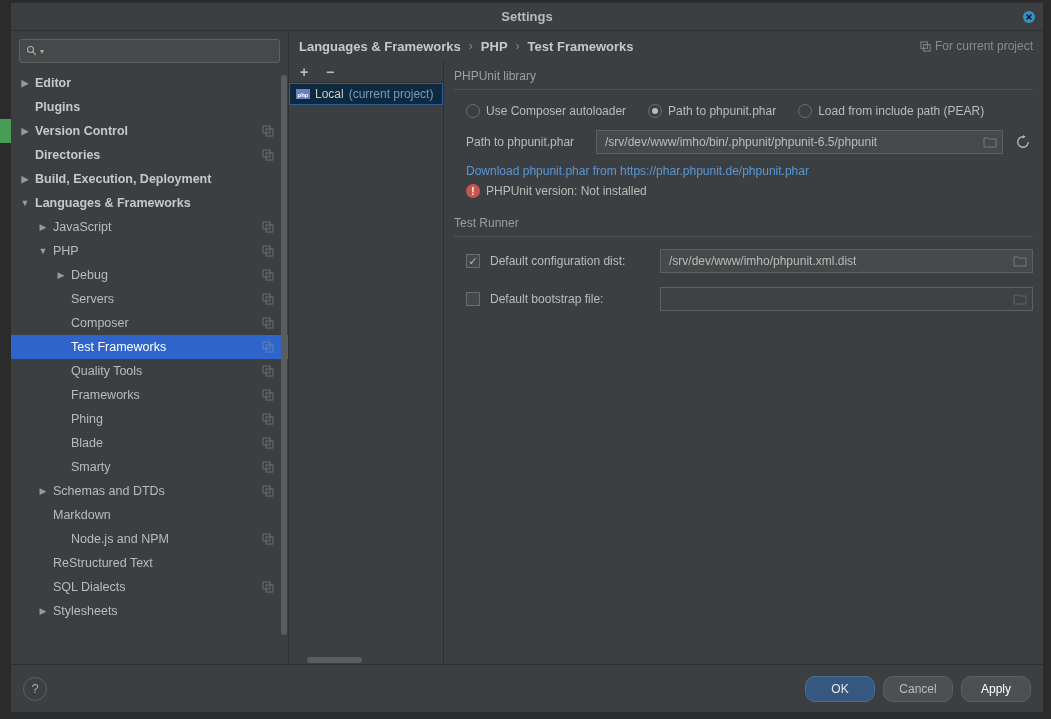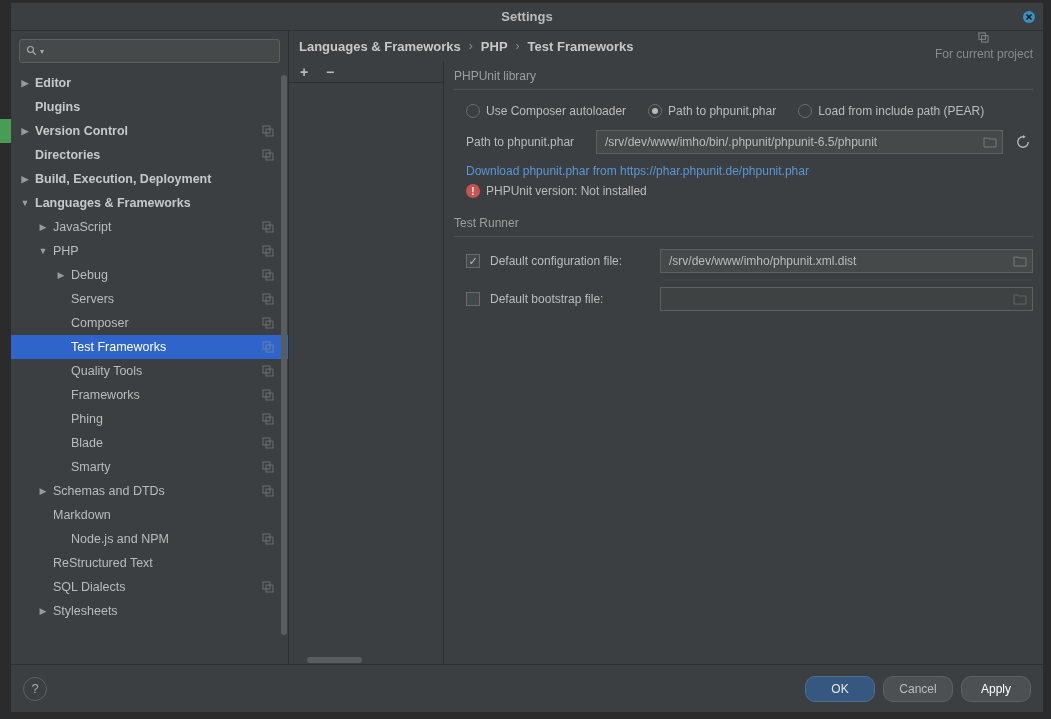--- a/index.html
+++ b/index.html
@@ -130,21 +130,20 @@
     font-size: 13px;
   }
   .breadcrumb-bar .sep { color: #888; }
   .breadcrumb-bar .hint {
     margin-left: auto;
     color: #8a8a8a;
     font-size: 12px;
     display: flex;
     align-items: center;
     gap: 4px;
-    flex-direction: column;
   }
   .breadcrumb-bar .hint svg { width: 11px; height: 11px; fill:#8a8a8a; }
 
   .mid-toolbar {
     height: 22px;
     display: flex;
     align-items: center;
     gap: 12px;
     padding: 0 8px;
     border-bottom: 1px solid #2d2f30;
@@ -565,20 +564,28 @@
       </div>
 
       <div style="flex:1; display:flex; min-height:0;">
 
         <div class="middle">
           <div class="mid-toolbar">
             <div class="tb-btn">+</div>
             <div class="tb-btn">−</div>
           </div>
           <div class="mid-list">
+            <div class="mid-item">
+              <svg class="proj-icon" viewBox="0 0 14 14">
+                  <rect width="14" height="10" y="2" fill="#6b7ec4"></rect>
+                  <text x="7" y="10" text-anchor="middle" font-size="6" fill="#fff" font-weight="bold">php</text>
+                </svg>
+              <span>Local</span>
+              <span class="dim">(current project)</span>
+            </div>
             <div class="mid-scrollbar">
               <div class="mid-scrollbar-thumb"></div>
             </div>
           </div>
         </div>
 
         <div class="main">
           <div class="main-content">
 
             <div class="section-line">
@@ -624,21 +631,21 @@
               <span class="err-icon">!</span>
               <span>PHPUnit version: Not installed</span>
             </div>
 
             <div class="section-line">
               <div class="section-title">Test Runner</div>
             </div>
 
             <div class="form-row indent2">
               <span class="checkbox checked"></span>
-              <span class="form-label long">Default configuration file:</span>
+              <span class="form-label long">Default configuration dist:</span>
               <div class="input-wrap">
                 <input class="text-input" value="/srv/dev/www/imho/phpunit.xml.dist" style="">
                 <span class="input-icon">
                   <svg viewBox="0 0 14 14">
                       <path d="M1 3 h4 l1 1 h7 v8 h-12 z" fill="none" stroke="#999" stroke-width="1"></path>
                     </svg>
                 </span>
               </div>
             </div>
 

